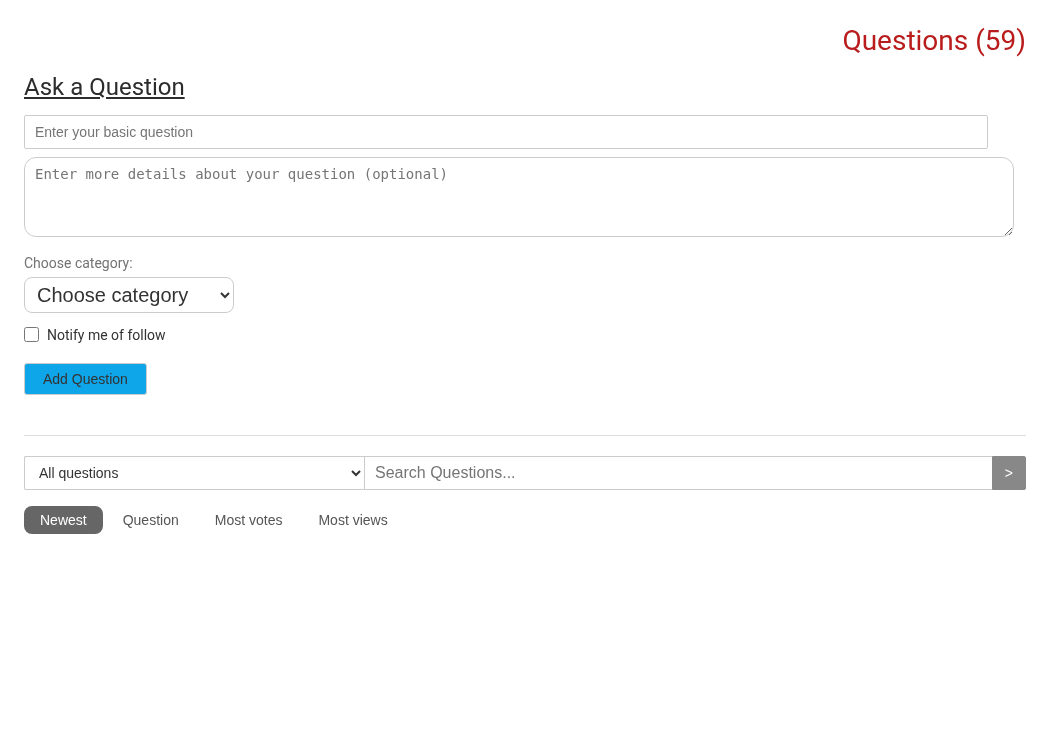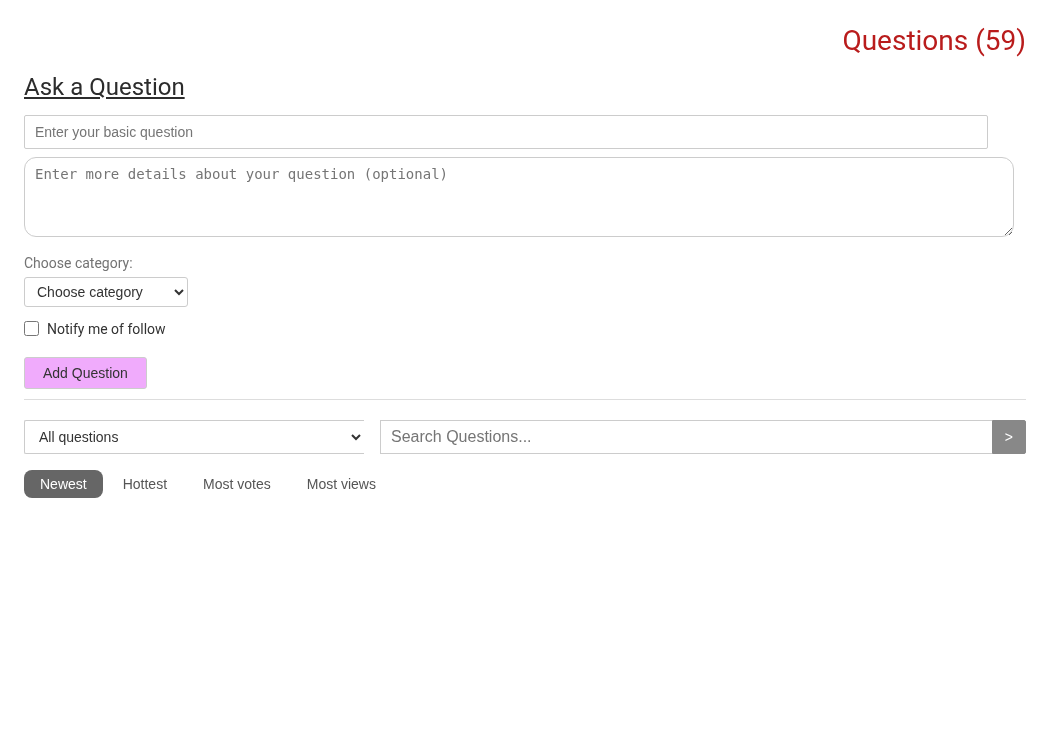--- a/index.html
+++ b/index.html
@@ -67,22 +67,22 @@
     .category-label {
       font-size: 14px;
       color: #737373;
       margin-bottom: 6px;
       display: block;
     }
 
     select.category-select {
       padding: 5px 28px 5px 8px;
       border: 1px solid #ccc;
-      border-radius: 3px;
-      font-size: 14px;
+      border-radius: 8px;
+      font-size: 20px;
       color: #333;
       background: #fff;
       cursor: pointer;
       appearance: auto;
       min-width: 150px;
       margin-bottom: 14px;
     }
 
     .checkbox-row {
       display: flex;
@@ -98,38 +98,39 @@
     }
 
     .checkbox-row label {
       font-size: 14px;
       color: #333;
       cursor: pointer;
     }
 
     button.add-question-btn {
       padding: 7px 18px;
-      background: #f0abfc;
+      background: #0ea5e9;
       border: 1px solid #ccc;
       border-radius: 3px;
       font-size: 14px;
       color: #333;
       cursor: pointer;
+      margin-bottom: 30px;
     }
 
     .divider {
       border: none;
       border-top: 1px solid #ddd;
       margin: 10px 0 20px 0;
     }
 
     .filter-row {
       display: flex;
       align-items: center;
-      gap: 16px;
+      gap: 0;
       margin-bottom: 16px;
     }
 
     select.filter-select {
       padding: 7px 10px;
       border: 1px solid #ccc;
       border-radius: 2px;
       font-size: 14px;
       color: #333;
       background: #fff;
@@ -239,16 +240,16 @@
 
 
   <div class="search-wrapper">
     <input type="text" class="search-input" placeholder="Search Questions..." style="">
     <button class="search-btn">&gt;</button>
   </div>
 </div>
 
 <div class="sort-tabs">
   <button class="sort-tab active">Newest</button>
-  <button class="sort-tab">Hottest</button>
+  <button class="sort-tab">Question</button>
   <button class="sort-tab">Most votes</button>
   <button class="sort-tab">Most views</button>
 </div>
 
 </body></html>

